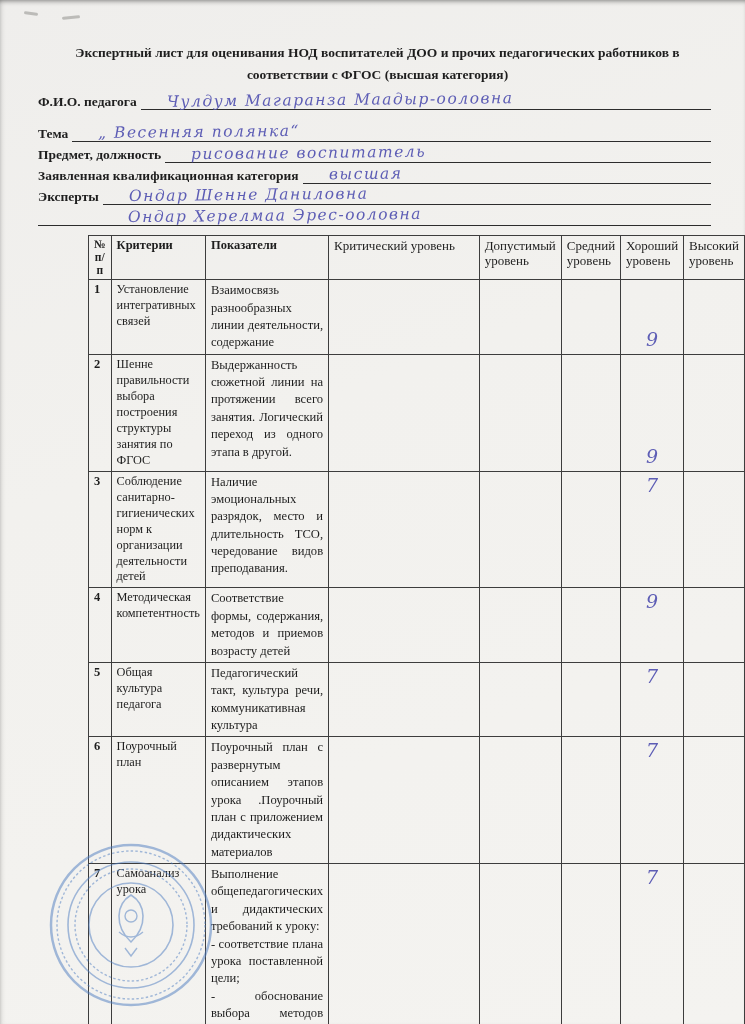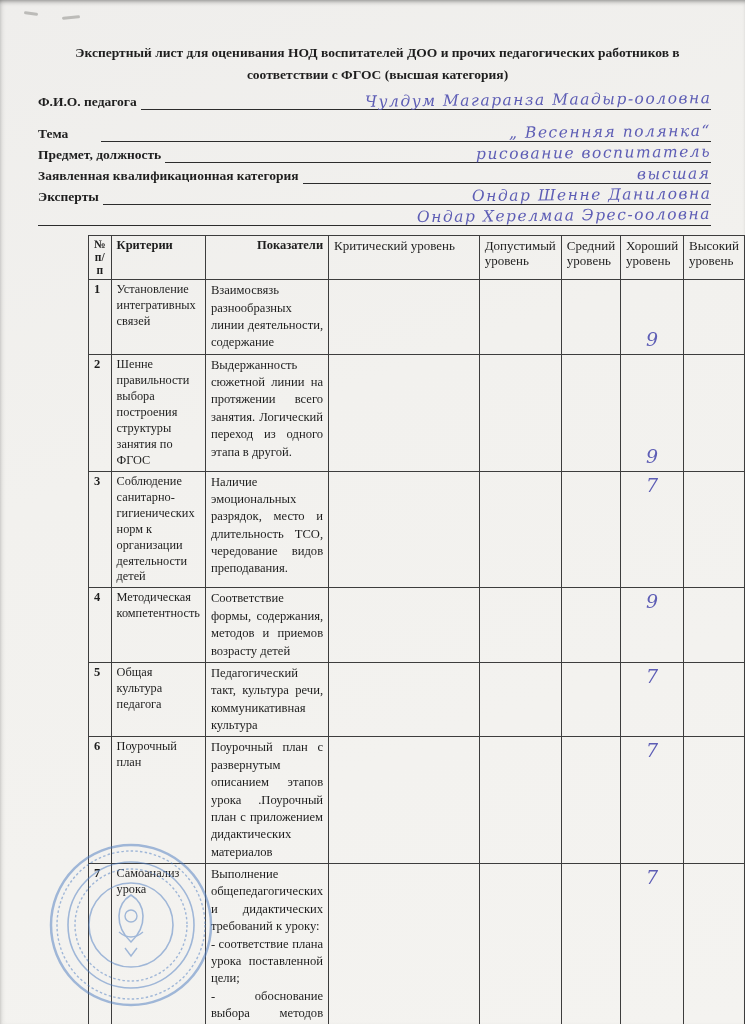--- a/index.html
+++ b/index.html
@@ -13,34 +13,34 @@
     box-shadow:inset 0 4px 5px -3px rgba(40,40,40,.55), inset 4px 0 6px -5px rgba(60,60,60,.35);
   }
   .staple{position:absolute;top:10px;left:24px;width:60px;height:12px;opacity:.5;}
   .staple span{position:absolute;background:#8a8a86;height:3px;border-radius:2px;}
   .staple span:nth-child(1){width:14px;left:0;top:2px;transform:rotate(8deg);}
   .staple span:nth-child(2){width:18px;left:38px;top:6px;transform:rotate(-5deg);}
 
   .title{margin:42px 60px 0 70px;text-align:center;font-weight:bold;font-size:13.5px;line-height:1.65;}
 
   .fields{margin:4px 34px 0 38px;font-size:13.5px;}
-  .fline{display:flex;align-items:flex-end;margin-top:2px;text-align:right;}
-  .fline.gap{margin-top:13px;gap:29px;}
+  .fline{display:flex;align-items:flex-end;margin-top:2px;}
+  .fline.gap{margin-top:13px;}
   .flabel{font-weight:bold;white-space:nowrap;}
   .fvalue{flex:1;border-bottom:1.2px solid #2c2c2c;margin-left:4px;min-height:17px;position:relative;}
   .hand{font-family:"DejaVu Serif",serif;font-style:italic;color:#5d5db5;}
   .fvalue .hand{display:inline-block;font-size:15.5px;letter-spacing:1.5px;padding-left:26px;transform:rotate(-.6deg);white-space:nowrap;}
   .fvalue.second-expert .hand{padding-left:90px;}
 
   table.eval{border-collapse:collapse;margin:9px 0 0 88px;table-layout:fixed;}
   table.eval td,table.eval th{border:1.2px solid #3d3d3d;padding:2px 5px;vertical-align:top;overflow:hidden;}
   th.h-num,th.h-crit,th.h-ind{font-size:12.5px;font-weight:bold;}
   th.h-num{font-size:11.5px;line-height:1.15;padding:2px 2px;}
   th.h-crit{text-align:left;}
-  th.h-ind{text-align:right;}
+  th.h-ind{text-align:left;}
   th.h-lvl{font-weight:normal;font-size:13px;line-height:1.18;text-align:left;padding:1px 2px;vertical-align:top;}
   td.c-num{font-weight:bold;font-size:12.5px;text-align:left;}
   td.c-crit{font-weight:normal;font-size:12.3px;line-height:1.3;}
   td.c-ind{font-size:12.6px;line-height:1.38;text-align:justify;white-space:pre-line;}
   td.c-lvl{width:100%;}
   td.score{font-family:"DejaVu Serif",serif;font-style:italic;color:#5d5db5;font-size:19px;text-align:center;vertical-align:middle;padding:0;}
   td.score.bottom{vertical-align:bottom;padding-bottom:4px;}
 
   .stamp{position:absolute;left:46px;top:840px;width:170px;height:170px;opacity:.5;z-index:1;pointer-events:none;}
 </style>

